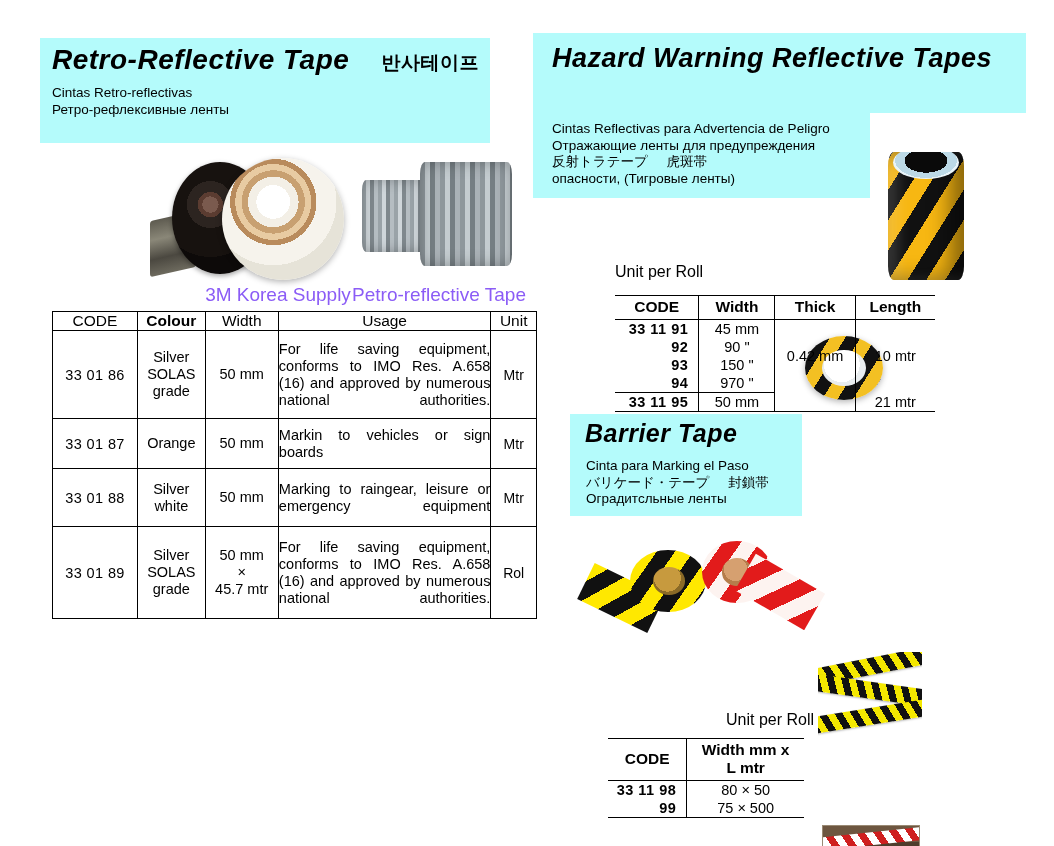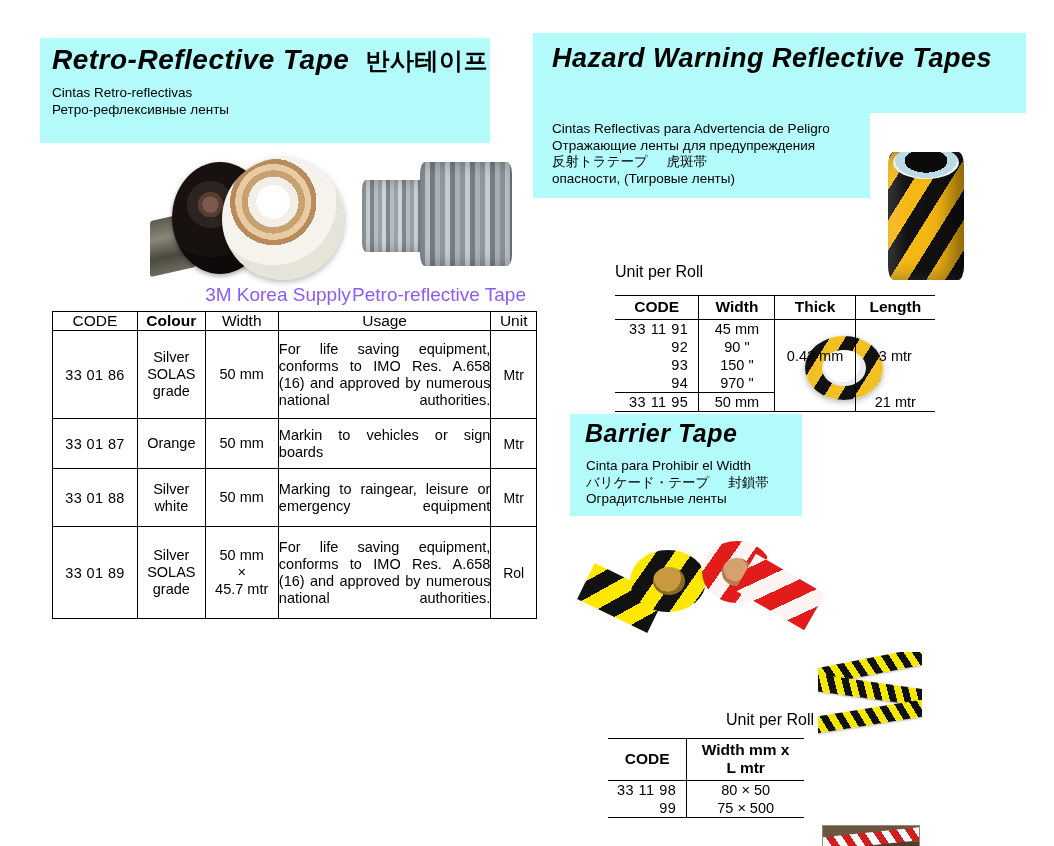--- a/index.html
+++ b/index.html
@@ -91,21 +91,21 @@
     vertical-align: middle;
   }
   table.mini .mh {
     font-size: 15.5px;
     text-align: center;
     border-bottom: 1.6px solid #000;
     border-top: 1.6px solid #000;
     padding: 2px 8px 3px 8px;
   }
   table.mini .bcode {
-    font-weight: normal;
+    font-weight: bold;
     font-size: 14.5px;
     text-align: right;
     letter-spacing: 0.5px;
     padding-right: 10px;
   }
   table.mini .bval {
     text-align: center;
     font-size: 14.5px;
   }
   .vrule { border-right: 1.5px solid #000 !important; }
@@ -229,21 +229,21 @@
 </style>
 </head>
 <body>
 
 <div id="page">
 
   <div class="abs cyanbox" style="left:40px; top:38px; width:450px; height:105px;"></div>
 
   <div class="abs sect-title" style="left:52px; top:44px; font-size:28px;">
     <span>Retro-Reflective Tape</span>
-    <span style="font-size:24px; font-style:normal; font-weight:bold; margin-left:8px;">반사테이프</span>
+    <span style="font-size:19px; font-style:normal; font-weight:bold; margin-left:24px;">반사테이프</span>
   </div>
 
   <div class="abs" style="left:52px; top:85px;">
     <div class="sub-line">Cintas Retro-reflectivas</div>
     <div class="sub-line">Ретро-рефлексивные ленты</div>
   </div>
 
   <div class="pic" style="left:150px; top:152px; width:200px; height:130px;">
     <div class="abs tape-strip-dark" style="left:0px; top:64px; width:46px; height:56px; transform:skewY(-13deg);"></div>
     <div class="abs roll-dark" style="left:22px; top:10px; width:96px; height:112px;"></div>
@@ -337,21 +337,21 @@
         <th class="mh vrule" style="width:74px;">Width</th>
         <th class="mh vrule" style="width:84px;">Thick</th>
         <th class="mh" style="width:74px;">Length</th>
       </tr>
     </thead>
     <tbody>
       <tr>
         <td class="bcode vrule">33 11 91</td>
         <td class="bval vrule">45 mm</td>
         <td class="bval vrule" rowspan="4">0.42 mm</td>
-        <td class="bval" rowspan="4">3 mtr</td>
+        <td class="bval" rowspan="4">10 mtr</td>
       </tr>
       <tr>
         <td class="bcode vrule">92</td>
         <td class="bval vrule">90  "</td>
       </tr>
       <tr>
         <td class="bcode vrule">93</td>
         <td class="bval vrule">150  "</td>
       </tr>
       <tr>
@@ -365,21 +365,21 @@
         <td class="bval hrule-bot">21 mtr</td>
       </tr>
     </tbody>
   </table>
 
   <div class="abs cyanbox" style="left:570px; top:414px; width:232px; height:102px;"></div>
 
   <div class="abs sect-title" style="left:585px; top:419px; font-size:25px;">Barrier Tape</div>
 
   <div class="abs" style="left:586px; top:458px;">
-    <div class="sub-line">Cinta para Prohibir el Width</div>
+    <div class="sub-line">Cinta para Marking el Paso</div>
     <div class="sub-line">バリケード・テープ     封鎖帯</div>
     <div class="sub-line">Оградитсльные ленты</div>
   </div>
 
   <div class="pic xtape-photo" style="left:818px; top:460px; width:104px; height:85px;">
     <div class="xstrip" style="left:-4px; top:6px;  width:112px; transform:rotate(-11deg);"></div>
     <div class="xstrip" style="left:-2px; top:30px; width:112px; transform:rotate(8deg);"></div>
     <div class="xstrip" style="left:-6px; top:56px; width:116px; transform:rotate(-9deg);"></div>
   </div>
 

